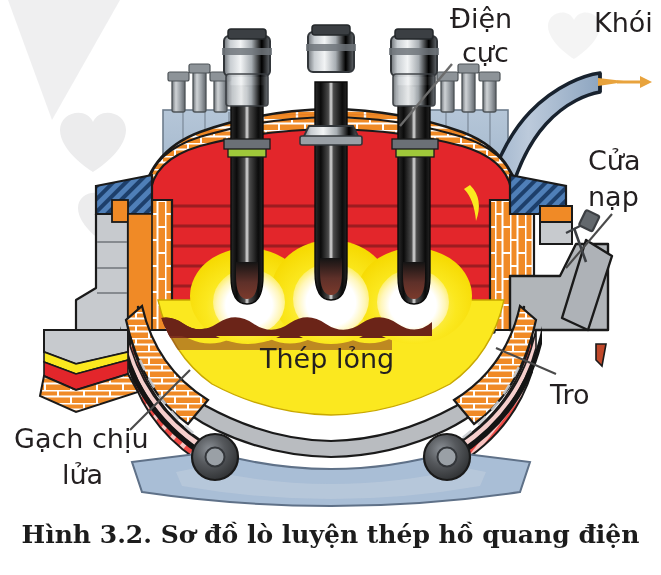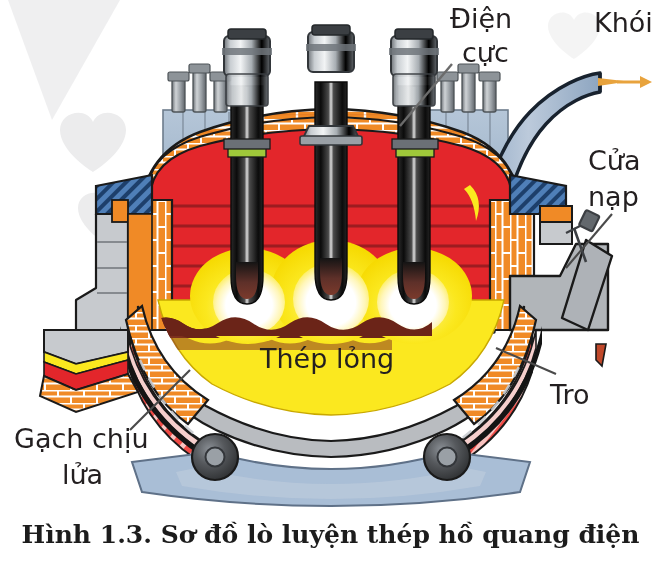--- a/index.html
+++ b/index.html
@@ -369,16 +369,16 @@
   <text class="lbl" x="594" y="32">Khói</text>
   <text class="lbl" x="588" y="170">Cửa</text>
   <text class="lbl" x="588" y="206">nạp</text>
   <text class="lbl" x="260" y="368" font-size="28" fill="#3a2a12">Thép lỏng</text>
   <text class="lbl" x="550" y="404">Tro</text>
   <text class="lbl" x="14" y="448">Gạch chịu</text>
   <text class="lbl" x="62" y="484">lửa</text>
 </svg>
 
 <div class="cap">
-  <b>Hình 1.3.</b><span class="capbody"> Sơ đồ lò luyện thép hồ quang điện</span>
+  <b>Hình 3.2.</b><span class="capbody"> Sơ đồ lò luyện thép hồ quang điện</span>
 </div>
 
 </div>
 
 </body></html>

